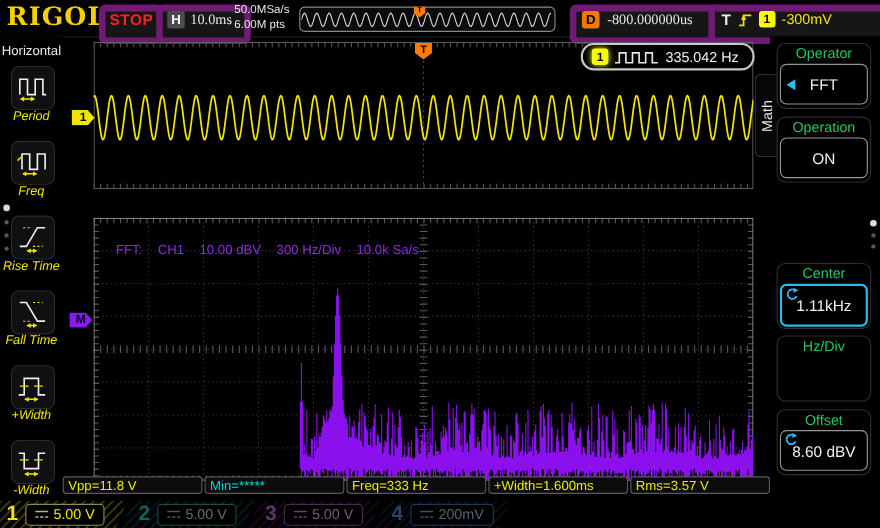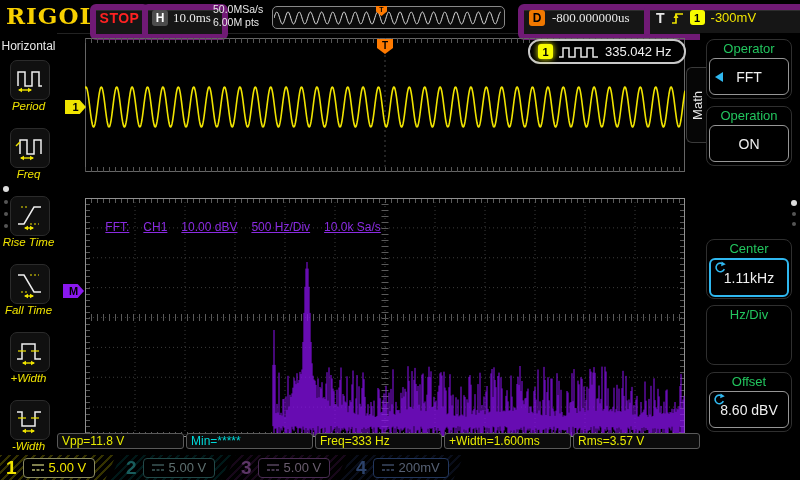--- a/index.html
+++ b/index.html
@@ -38,21 +38,21 @@
   .hicon{position:absolute;left:10px;width:38px;height:38px;background:#101010;border:1px solid #2b2b2b;
          border-radius:7px;display:flex;align-items:center;justify-content:center;}
   .hlabel{position:absolute;width:57px;text-align:center;color:#f0e400;font-size:11.5px;font-style:italic;}
   .pagedots{display:flex;flex-direction:column;gap:8px;align-items:center;}
   .pagedots .d{width:4px;height:4px;border-radius:50%;background:#555;}
   .pagedots .d.on{width:6px;height:6px;background:#ddd;}
   
   #wavebox{left:85px;top:38px;width:600px;height:134px;}
   #fftbox{left:85px;top:198px;width:600px;height:239px;}
   #fft-text{left:92px;top:206px;color:#8a2be2;font-size:12px;white-space:pre;}
-  #fft-text b{font-weight:normal;margin-right:14px;text-decoration:underline;}
+  #fft-text b{font-weight:normal;margin-right:14px;}
   .chantag{color:#000;font-weight:bold;font-size:11px;text-align:center;line-height:14px;
            width:21px;height:14px;clip-path:polygon(0 0,70% 0,100% 50%,70% 100%,0 100%);}
   #ch1-tag{left:65px;top:100px;background:#f0e400;}
   #m-tag{left:63px;top:284px;background:#8a18f0;color:#000;}
   #trig-t{left:377px;top:39px;width:16px;height:15px;background:#ff7a00;color:#000;
           font-size:10px;font-weight:bold;text-align:center;line-height:13px;
           clip-path:polygon(0 0,100% 0,100% 60%,50% 100%,0 60%);}
   #trig-level{left:686px;top:98px;width:0;height:0;border-top:5px solid transparent;
               border-bottom:5px solid transparent;border-right:8px solid #ff7a00;}
   #counter{left:528px;top:39px;width:158px;height:25px;background:#000;border:2px solid #c8c8c8;
@@ -246,21 +246,21 @@
       <line x1="300" y1="0" x2="300" y2="239" stroke="#5a5a5a" stroke-width="7" stroke-dasharray="1 5"></line>
       <line x1="0" y1="119.5" x2="600" y2="119.5" stroke="#5a5a5a" stroke-width="7" stroke-dasharray="1 5"></line>
       <line x1="0" y1="2.5" x2="600" y2="2.5" stroke="#5a5a5a" stroke-width="5" stroke-dasharray="1 5"></line>
       <line x1="0" y1="236.5" x2="600" y2="236.5" stroke="#5a5a5a" stroke-width="5" stroke-dasharray="1 5"></line>
       <line x1="2.5" y1="0" x2="2.5" y2="239" stroke="#5a5a5a" stroke-width="5" stroke-dasharray="1 5"></line>
       <line x1="597.5" y1="0" x2="597.5" y2="239" stroke="#5a5a5a" stroke-width="5" stroke-dasharray="1 5"></line>
       <rect x="0.5" y="0.5" width="599" height="238" fill="none" stroke="#909090" stroke-width="1"></rect>
       <path d="M188 228.2L188 166.9M189 238.0L189 132.0M190 230.7L190 166.9M191 230.4L191 215.1M192 238.0L192 205.9M193 238.0L193 214.5M194 229.2L194 174.6M195 238.0L195 217.0M196 230.4L196 214.8M197 232.5L197 217.5M198 228.3L198 201.1M199 229.7L199 201.0M200 238.0L200 218.9M201 238.0L201 198.4M202 238.0L202 211.9M203 231.1L203 177.8M204 238.0L204 208.5M205 238.0L205 196.8M206 238.0L206 199.0M207 228.8L207 195.4M208 231.4L208 189.7M209 232.7L209 179.7M210 228.4L210 182.7M211 228.4L211 186.1M212 229.8L212 175.2M213 238.0L213 184.9M214 230.4L214 182.0M215 229.8L215 173.9M216 230.6L216 176.0M217 238.0L217 171.5M218 228.6L218 144.0M219 231.8L219 114.9M220 238.0L220 88.8M221 230.0L221 70.6M222 238.0L222 64.0M223 232.3L223 70.6M224 238.0L224 88.8M225 230.6L225 114.9M226 231.9L226 144.0M227 238.0L227 165.3M228 230.0L228 177.7M229 232.5L229 181.5M230 238.0L230 182.7M231 238.0L231 186.9M232 238.0L232 199.9M233 228.2L233 180.4M234 238.0L234 199.3M235 238.0L235 189.0M236 230.9L236 190.5M237 230.0L237 184.2M238 238.0L238 200.2M239 238.0L239 199.1M240 229.7L240 201.0M241 238.0L241 185.6M242 238.0L242 174.2M243 238.0L243 202.6M244 238.0L244 169.4M245 238.0L245 207.8M246 228.1L246 177.0M247 238.0L247 180.5M248 232.5L248 190.6M249 231.1L249 193.2M250 229.4L250 206.0M251 238.0L251 206.3M252 228.4L252 191.7M253 238.0L253 208.6M254 230.2L254 189.5M255 238.0L255 181.9M256 232.6L256 169.5M257 230.4L257 206.7M258 231.8L258 196.0M259 229.7L259 197.8M260 230.8L260 203.5M261 232.5L261 204.5M262 238.0L262 178.3M263 232.8L263 214.2M264 229.4L264 207.8M265 238.0L265 202.2M266 231.2L266 204.1M267 228.9L267 186.4M268 238.0L268 172.5M269 238.0L269 214.7M270 238.0L270 215.8M271 230.1L271 200.4M272 238.0L272 177.1M273 238.0L273 216.5M274 238.0L274 188.3M275 238.0L275 205.8M276 238.0L276 208.6M277 231.1L277 190.1M278 238.0L278 174.4M279 229.6L279 181.2M280 238.0L280 198.9M281 231.1L281 217.7M282 238.0L282 215.3M283 230.2L283 206.2M284 238.0L284 217.4M285 229.2L285 216.0M286 228.6L286 204.0M287 230.9L287 208.1M288 238.0L288 217.6M289 229.5L289 202.6M290 238.0L290 218.8M291 238.0L291 218.9M292 238.0L292 217.9M293 229.3L293 190.0M294 229.4L294 191.4M295 231.1L295 200.2M296 231.4L296 214.5M297 238.0L297 213.9M298 238.0L298 202.3M299 230.6L299 195.4M300 238.0L300 206.1M301 232.5L301 187.8M302 231.7L302 204.8M303 228.5L303 217.8M304 231.0L304 194.6M305 238.0L305 213.2M306 238.0L306 190.9M307 229.5L307 206.3M308 228.6L308 171.3M309 238.0L309 215.8M310 230.4L310 216.8M311 238.0L311 203.9M312 228.6L312 212.0M313 231.0L313 212.3M314 231.7L314 211.9M315 238.0L315 215.2M316 230.6L316 194.8M317 232.7L317 200.2M318 231.8L318 189.1M319 230.4L319 198.5M320 229.4L320 190.8M321 238.0L321 193.7M322 238.0L322 211.4M323 230.5L323 168.2M324 238.0L324 182.8M325 231.5L325 209.0M326 238.0L326 208.8M327 238.0L327 173.1M328 238.0L328 210.6M329 228.2L329 181.8M330 238.0L330 169.9M331 238.0L331 185.9M332 232.6L332 193.0M333 231.9L333 188.0M334 238.0L334 206.7M335 238.0L335 186.3M336 228.7L336 212.6M337 230.7L337 176.7M338 238.0L338 175.5M339 238.0L339 205.2M340 238.0L340 203.5M341 238.0L341 213.1M342 238.0L342 196.7M343 230.8L343 178.9M344 238.0L344 168.7M345 230.0L345 179.1M346 230.9L346 173.3M347 230.0L347 209.0M348 238.0L348 208.6M349 238.0L349 198.8M350 229.0L350 204.5M351 232.2L351 202.6M352 238.0L352 211.6M353 230.0L353 193.7M354 233.0L354 187.6M355 232.7L355 175.4M356 238.0L356 174.2M357 238.0L357 177.5M358 238.0L358 208.4M359 238.0L359 173.7M360 231.7L360 189.6M361 229.8L361 192.5M362 228.8L362 216.3M363 230.6L363 215.4M364 238.0L364 189.2M365 238.0L365 176.2M366 232.3L366 197.5M367 238.0L367 207.4M368 229.6L368 196.6M369 229.4L369 217.5M370 238.0L370 217.8M371 229.9L371 199.3M372 238.0L372 216.1M373 228.3L373 201.5M374 232.9L374 218.4M375 228.7L375 217.3M376 238.0L376 188.6M377 238.0L377 216.5M378 238.0L378 217.6M379 231.5L379 197.2M380 238.0L380 198.9M381 232.3L381 218.7M382 238.0L382 201.3M383 238.0L383 204.6M384 230.3L384 178.9M385 229.2L385 177.1M386 238.0L386 186.7M387 238.0L387 216.1M388 231.2L388 212.5M389 230.2L389 210.8M390 238.0L390 196.1M391 229.7L391 216.8M392 231.8L392 211.9M393 238.0L393 186.1M394 229.7L394 214.8M395 238.0L395 174.7M396 238.0L396 212.6M397 238.0L397 207.0M398 238.0L398 212.1M399 228.0L399 198.5M400 229.6L400 216.6M401 238.0L401 193.5M402 229.7L402 188.0M403 238.0L403 210.9M404 230.2L404 214.5M405 238.0L405 213.6M406 238.0L406 175.4M407 238.0L407 171.0M408 228.5L408 199.0M409 229.3L409 169.3M410 238.0L410 182.0M411 238.0L411 189.2M412 232.4L412 213.5M413 229.2L413 178.0M414 238.0L414 174.6M415 228.5L415 213.8M416 232.9L416 179.3M417 238.0L417 190.4M418 238.0L418 213.3M419 232.4L419 212.5M420 228.1L420 213.3M421 229.2L421 197.9M422 229.5L422 192.2M423 238.0L423 203.4M424 238.0L424 212.7M425 238.0L425 212.3M426 232.6L426 177.5M427 238.0L427 198.6M428 238.0L428 212.9M429 232.3L429 209.6M430 238.0L430 209.6M431 238.0L431 211.7M432 231.4L432 186.0M433 238.0L433 178.7M434 231.4L434 186.9M435 231.7L435 168.0M436 229.8L436 193.0M437 232.1L437 183.0M438 238.0L438 202.4M439 228.7L439 206.2M440 238.0L440 200.4M441 238.0L441 199.9M442 232.4L442 193.4M443 230.7L443 190.6M444 232.7L444 215.0M445 230.5L445 208.7M446 238.0L446 208.4M447 238.0L447 213.8M448 232.1L448 215.2M449 238.0L449 193.1M450 238.0L450 188.9M451 230.5L451 201.6M452 238.0L452 215.4M453 232.1L453 171.5M454 231.6L454 212.4M455 238.0L455 203.4M456 238.0L456 216.7M457 238.0L457 217.4M458 231.9L458 201.9M459 231.4L459 168.9M460 238.0L460 182.0M461 230.4L461 217.0M462 238.0L462 194.1M463 238.0L463 179.2M464 231.6L464 202.3M465 229.3L465 218.1M466 231.1L466 180.6M467 238.0L467 180.6M468 232.0L468 210.4M469 228.7L469 213.3M470 238.0L470 217.8M471 232.5L471 212.7M472 230.3L472 175.2M473 230.2L473 197.0M474 238.0L474 182.8M475 232.4L475 215.4M476 238.0L476 191.8M477 231.9L477 214.0M478 231.8L478 218.7M479 232.4L479 217.2M480 232.5L480 218.1M481 232.0L481 217.5M482 238.0L482 193.0M483 238.0L483 194.5M484 229.2L484 214.6M485 238.0L485 204.6M486 238.0L486 204.0M487 238.0L487 175.2M488 228.8L488 203.2M489 238.0L489 171.1M490 230.1L490 209.9M491 229.9L491 210.1M492 238.0L492 215.0M493 232.1L493 182.6M494 230.7L494 186.3M495 229.8L495 213.3M496 238.0L496 179.2M497 232.2L497 180.8M498 238.0L498 210.0M499 238.0L499 188.5M500 231.1L500 213.6M501 238.0L501 201.8M502 238.0L502 188.7M503 232.7L503 212.3M504 232.4L504 190.6M505 232.1L505 170.9M506 229.1L506 173.6M507 238.0L507 186.7M508 238.0L508 174.5M509 228.3L509 169.1M510 238.0L510 174.8M511 230.5L511 212.8M512 238.0L512 200.6M513 230.6L513 200.4M514 232.6L514 187.5M515 228.2L515 205.3M516 229.5L516 200.9M517 238.0L517 168.6M518 238.0L518 212.7M519 238.0L519 211.1M520 231.3L520 168.7M521 232.9L521 173.5M522 229.0L522 207.8M523 231.8L523 190.3M524 238.0L524 213.3M525 232.1L525 211.7M526 238.0L526 211.1M527 229.3L527 213.2M528 229.2L528 208.8M529 231.6L529 189.7M530 232.7L530 214.3M531 238.0L531 211.2M532 230.3L532 186.8M533 238.0L533 213.1M534 229.5L534 190.6M535 238.0L535 213.1M536 231.6L536 213.7M537 238.0L537 190.1M538 238.0L538 172.8M539 238.0L539 197.9M540 238.0L540 212.5M541 238.0L541 177.9M542 238.0L542 202.4M543 229.6L543 211.1M544 230.8L544 201.5M545 238.0L545 204.7M546 228.4L546 193.0M547 232.1L547 188.9M548 231.8L548 216.6M549 238.0L549 207.1M550 238.0L550 216.6M551 231.3L551 201.6M552 238.0L552 197.9M553 238.0L553 218.5M554 232.4L554 218.6M555 232.8L555 216.7M556 238.0L556 204.0M557 230.0L557 215.2M558 238.0L558 213.8M559 229.4L559 211.6M560 232.8L560 183.5M561 230.1L561 202.7M562 232.0L562 216.9M563 231.9L563 218.8M564 238.0L564 200.9M565 238.0L565 216.5M566 238.0L566 187.8M567 238.0L567 218.6M568 230.6L568 217.9M569 238.0L569 180.3M570 230.3L570 202.1M571 238.0L571 209.3M572 238.0L572 211.1M573 230.8L573 190.8M574 238.0L574 198.4M575 238.0L575 214.6M576 231.0L576 207.9M577 230.8L577 216.0M578 238.0L578 215.1M579 230.8L579 203.7M580 238.0L580 215.4M581 238.0L581 192.5M582 238.0L582 191.5M583 238.0L583 214.5M584 229.4L584 215.9M585 230.5L585 214.1M586 232.5L586 214.4M587 228.7L587 210.8M588 238.0L588 215.0M589 238.0L589 211.1M590 238.0L590 204.0M591 238.0L591 213.8M592 238.0L592 210.4M593 238.0L593 211.4M594 238.0L594 208.1M595 228.8L595 188.1M596 238.0L596 175.9M597 238.0L597 211.0M598 238.0L598 201.5M599 238.0L599 197.9" fill="none" stroke="#8a10ee" stroke-width="1"></path>
     </svg>
   <div id="fft-text" class="abs">
-    <b>FFT:</b><b>CH1</b><b>10.00 dBV</b><b>500 Hz/Div</b><b>10.0k Sa/s</b>
+    <b>FFT:</b><b>CH1</b><b>10.00 dBV</b><b>300 Hz/Div</b><b>10.0k Sa/s</b>
   </div>
   <div id="m-tag" class="abs chantag">M</div>
 
   <div class="measbox" style="left:57px">Vpp=11.8 V</div>
   <div class="measbox cyan" style="left:186px">Min=*****</div>
   <div class="measbox" style="left:315px">Freq=333 Hz</div>
   <div class="measbox" style="left:444px">+Width=1.600ms</div>
   <div class="measbox" style="left:573px">Rms=3.57 V</div>
 
   <div id="chanbar" class="abs">

